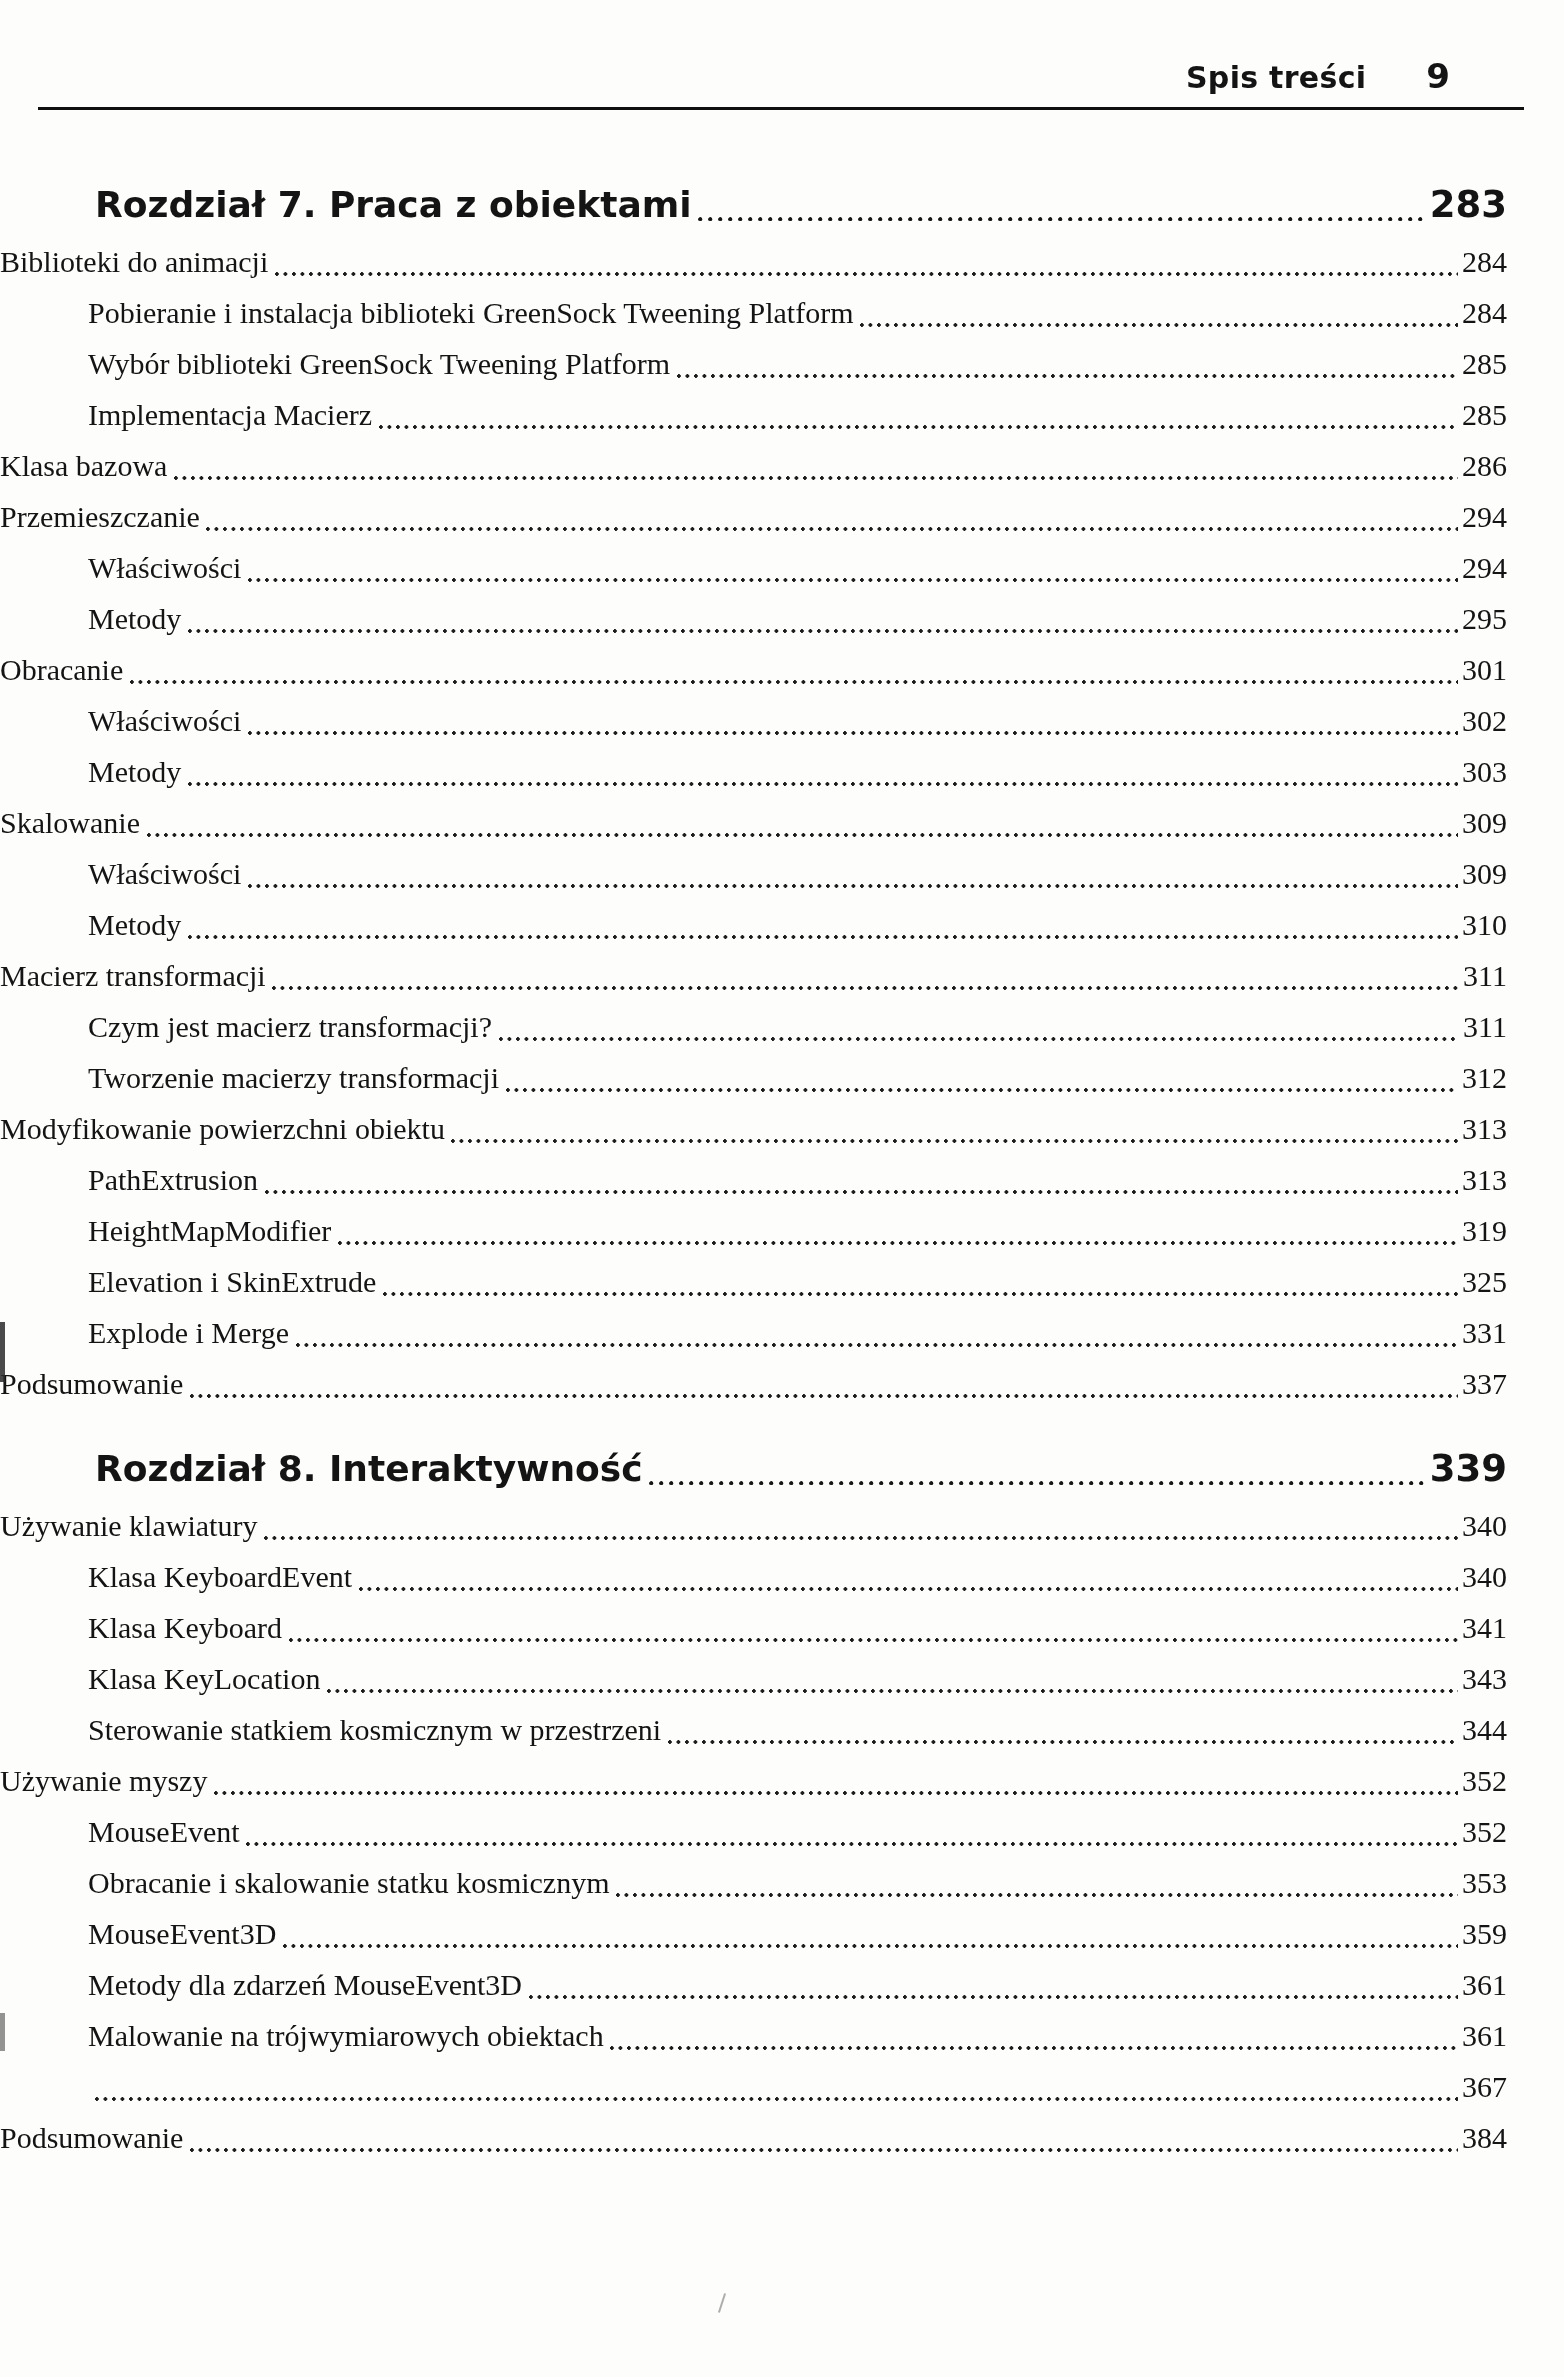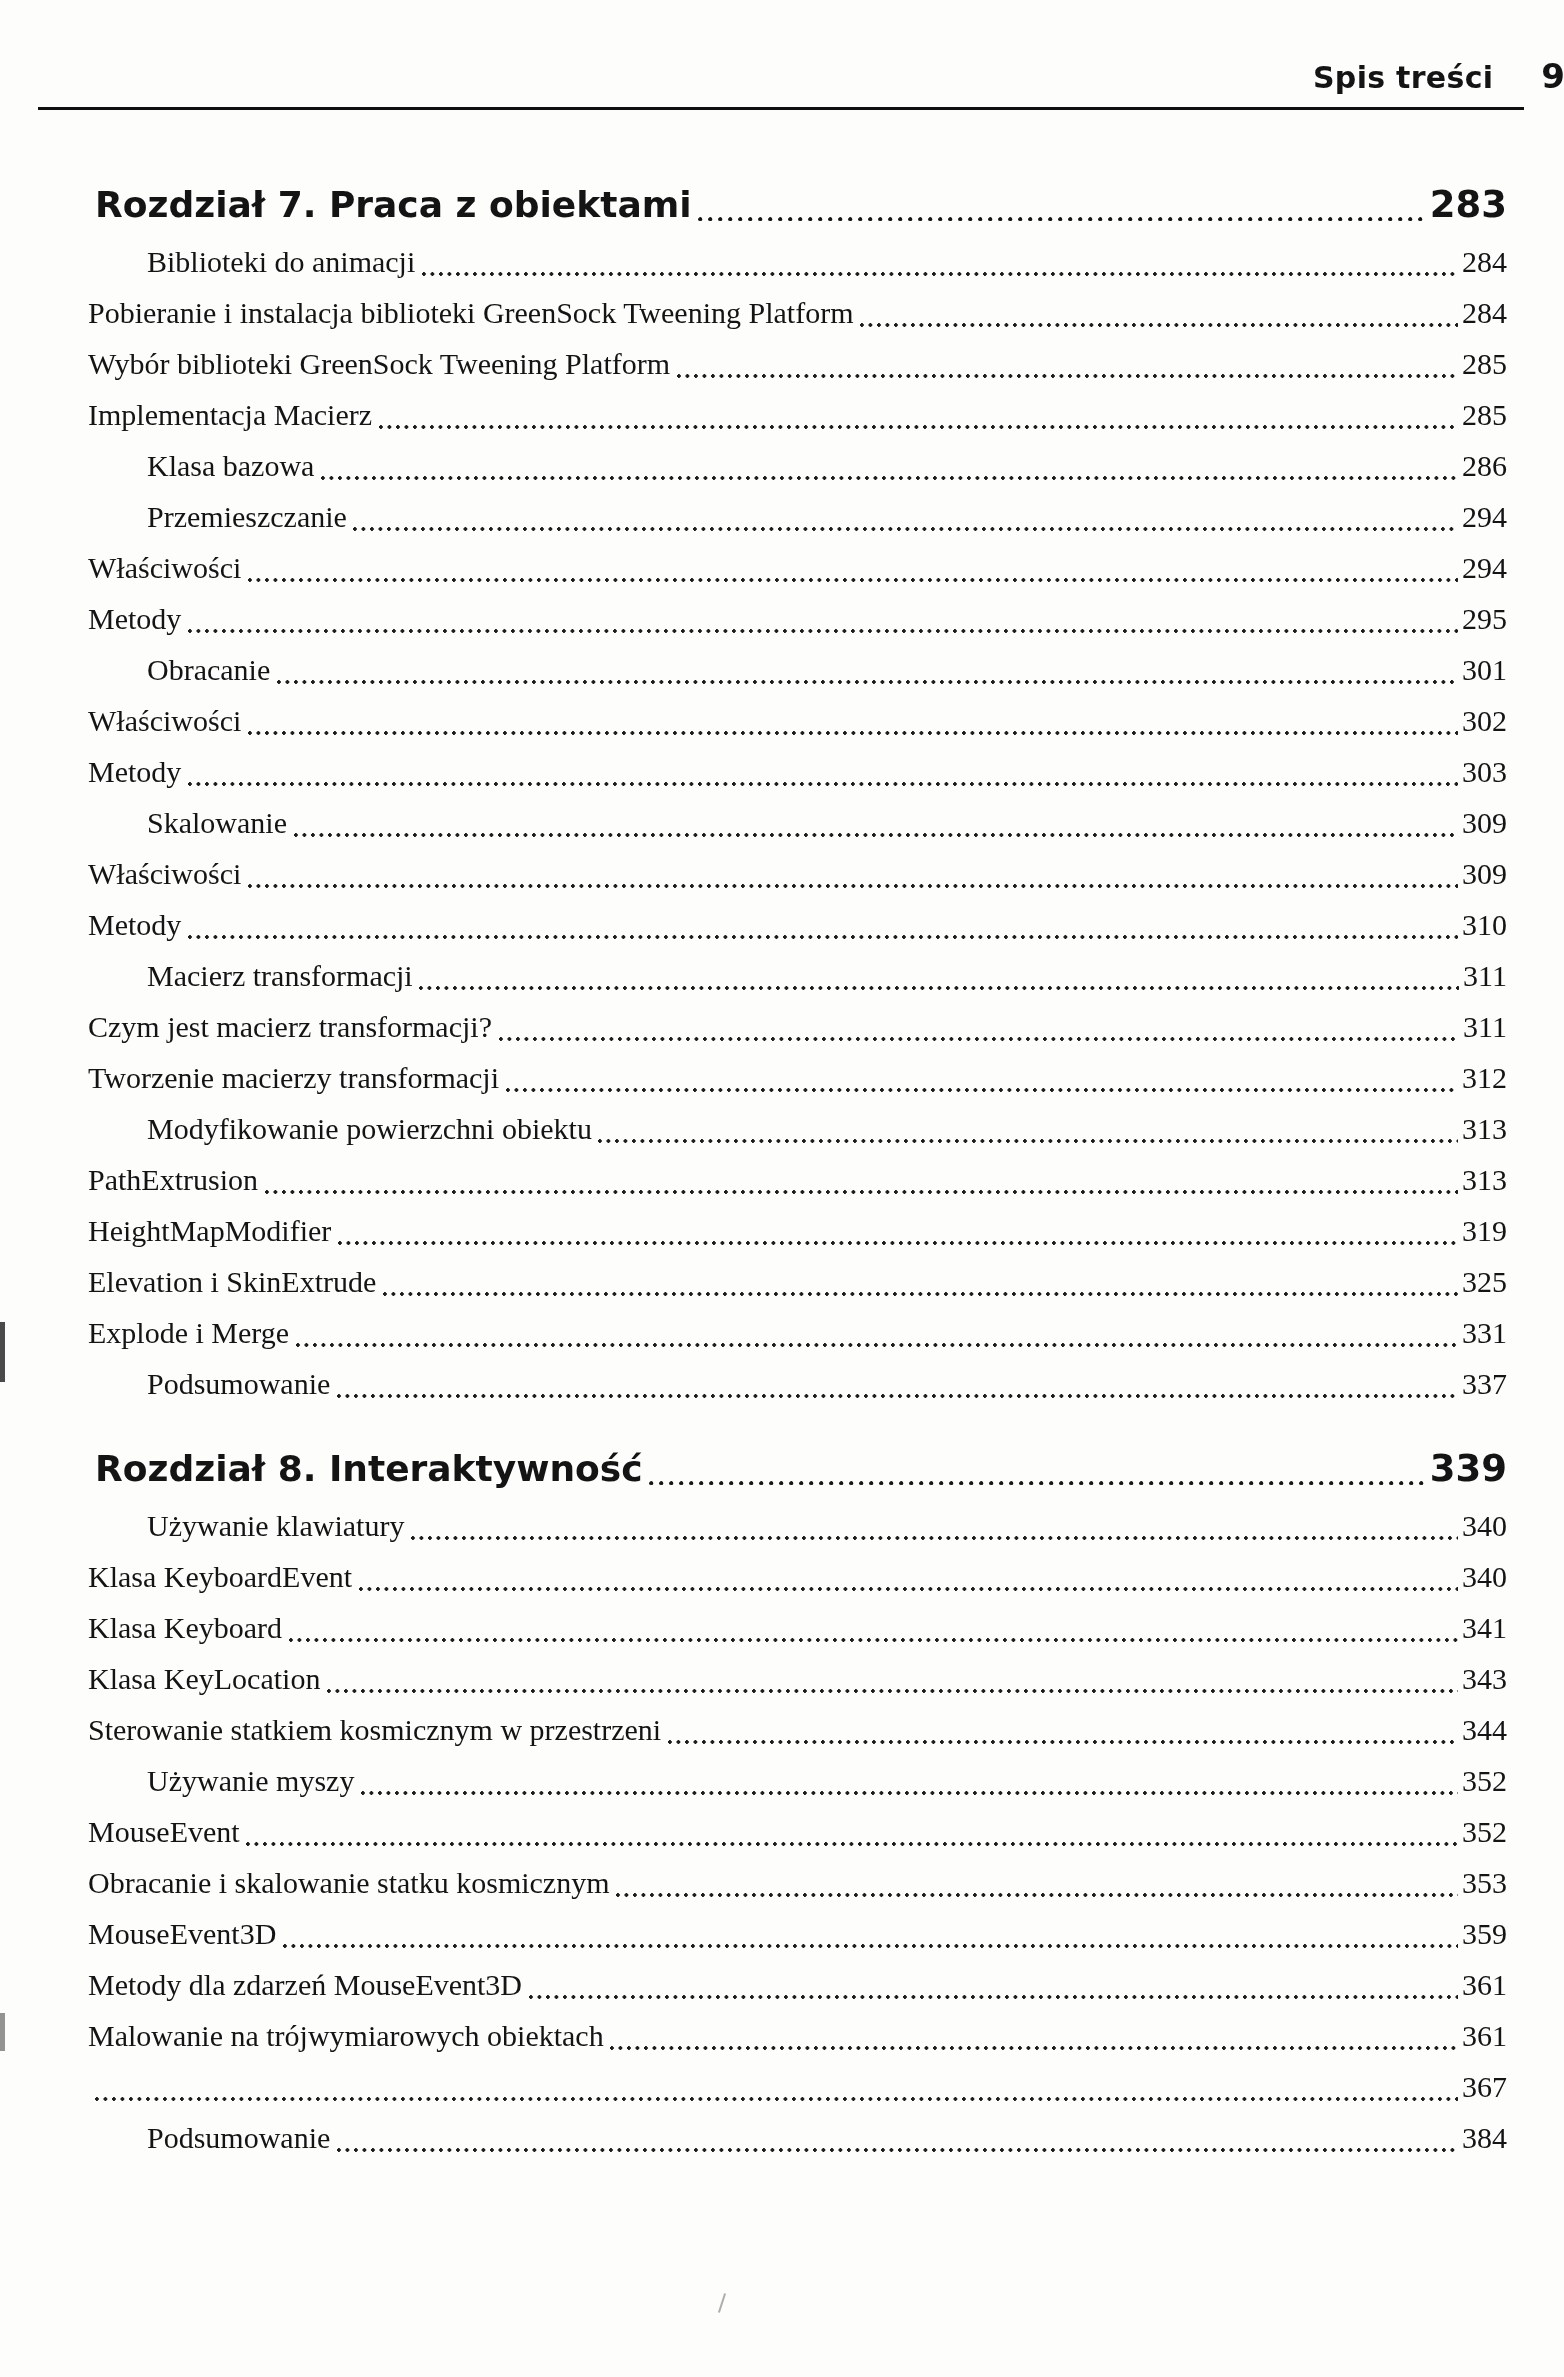--- a/index.html
+++ b/index.html
@@ -18,21 +18,22 @@
     width: 100%;
     height: 100%;
     padding-top: 58px;
   }
 
   
   .page-header {
     display: flex;
     justify-content: flex-end;
     align-items: baseline;
-    gap: 48px;
+    margin-right: 115px;
+    gap: 60px;
     font-family: "DejaVu Sans", sans-serif;
     font-weight: 700;
     line-height: 37px;
   }
   .header-title { font-size: 30px; letter-spacing: 0.3px; }
   .header-page  { font-size: 34px; }
   .header-rule {
     height: 3.3px;
     background: #101010;
     margin: 10.5px 41px 0 38px;
@@ -72,21 +73,21 @@
     line-height: 63px;
   }
   .chapter-row .leader {
     height: 4.6px;
     margin-bottom: 14.5px;
     background-image: radial-gradient(circle at 2.3px 2.3px, #161616 1.8px, transparent 2.4px);
     background-size: 10px 4.6px;
   }
   .chapter-row .pagenum { font-size: 37px; }
 
-  .entry.level1 { margin-left: 147px; }
+  .entry.level1 { }
   .entry.level2 { margin-left: 88px; }
 
   
   .scan-edge {
     position: absolute;
     left: 0;
     width: 4.6px;
     background: #2a2a2a;
     opacity: 0.85;
   }

